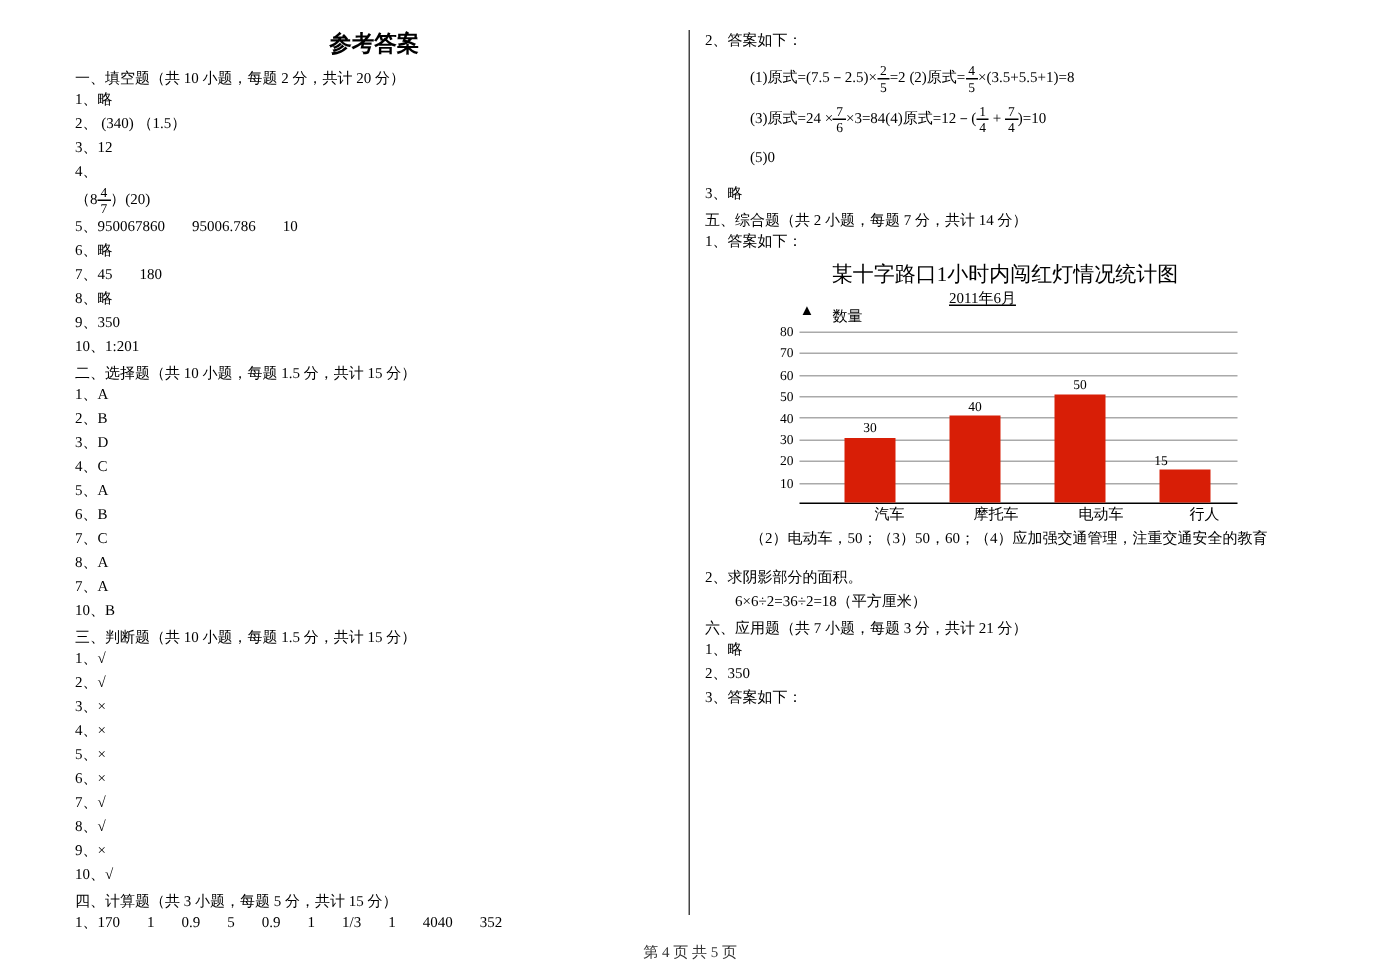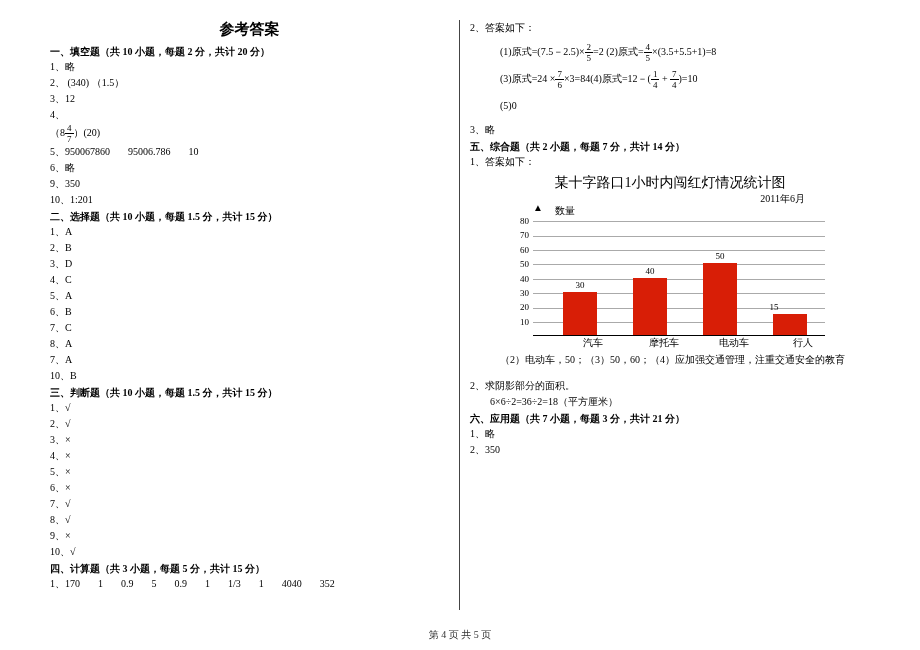--- a/index.html
+++ b/index.html
@@ -24,41 +24,41 @@
       padding: 0 10px;
     }
     .col-left { border-right: 1px solid #444; }
     .title {
       text-align: center;
       font-weight: bold;
       font-size: 15px;
       margin-bottom: 6px;
     }
     .section-h {
-      font-weight: bold;
+      font-weight: normal;
       font-size: 10px;
       margin-top: 2px;
     }
     .ln { line-height: 16px; }
     .frac {
       display: inline-block;
       vertical-align: middle;
       text-align: center;
       line-height: 10px;
       font-size: 9px;
     }
     .frac .n { border-bottom: 1px solid #000; display: block; padding: 0 2px; }
     .frac .d { display: block; padding: 0 2px; }
     .spaced span { margin-right: 18px; }
     .chart-wrap {
       width: 330px;
       margin: 4px auto 4px auto;
     }
     .chart-title { text-align: center; font-size: 14px; }
-    .chart-date { text-align: right; padding-right: 30px; font-size: 10px; }
+    .chart-date { text-align: center; padding-right: 30px; font-size: 10px; text-decoration: underline; }
     .chart-area {
       position: relative;
       height: 140px;
       margin-top: 2px;
     }
     .chart-arrow-up {
       position: absolute;
       left: 28px; top: -6px;
       font-size: 10px;
     }
@@ -126,20 +126,24 @@
     <div class="ln">2、 (340) （1.5）</div>
     <div class="ln">3、12</div>
     <div class="ln">4、</div>
     <div class="ln">
       <span>（8</span><span class="frac"><span class="n">4</span><span class="d">7</span></span><span>）(20)</span>
     </div>
     <div class="ln spaced">
       <span>5、950067860</span><span>95006.786</span><span>10</span>
     </div>
     <div class="ln">6、略</div>
+    <div class="ln spaced">
+      <span>7、45</span><span>180</span>
+    </div>
+    <div class="ln">8、略</div>
     <div class="ln">9、350</div>
     <div class="ln">10、1:201</div>
 
     <div class="section-h">二、选择题（共 10 小题，每题 1.5 分，共计 15 分）</div>
     <div class="ln">1、A</div>
     <div class="ln">2、B</div>
     <div class="ln">3、D</div>
     <div class="ln">4、C</div>
     <div class="ln">5、A</div>
     <div class="ln">6、B</div>
@@ -228,16 +232,17 @@
     </div>
 
     <div class="ln" style="margin-left:30px">（2）电动车，50；（3）50，60；（4）应加强交通管理，注重交通安全的教育</div>
 
     <div class="ln" style="margin-top:10px">2、求阴影部分的面积。</div>
     <div class="ln" style="margin-left:20px">6×6÷2=36÷2=18（平方厘米）</div>
 
     <div class="section-h">六、应用题（共 7 小题，每题 3 分，共计 21 分）</div>
     <div class="ln">1、略</div>
     <div class="ln">2、350</div>
+    <div class="ln">3、答案如下：</div>
   </div>
 </div>
 
 <div class="footer">第 4 页 共 5 页</div>
 
 </body></html>

